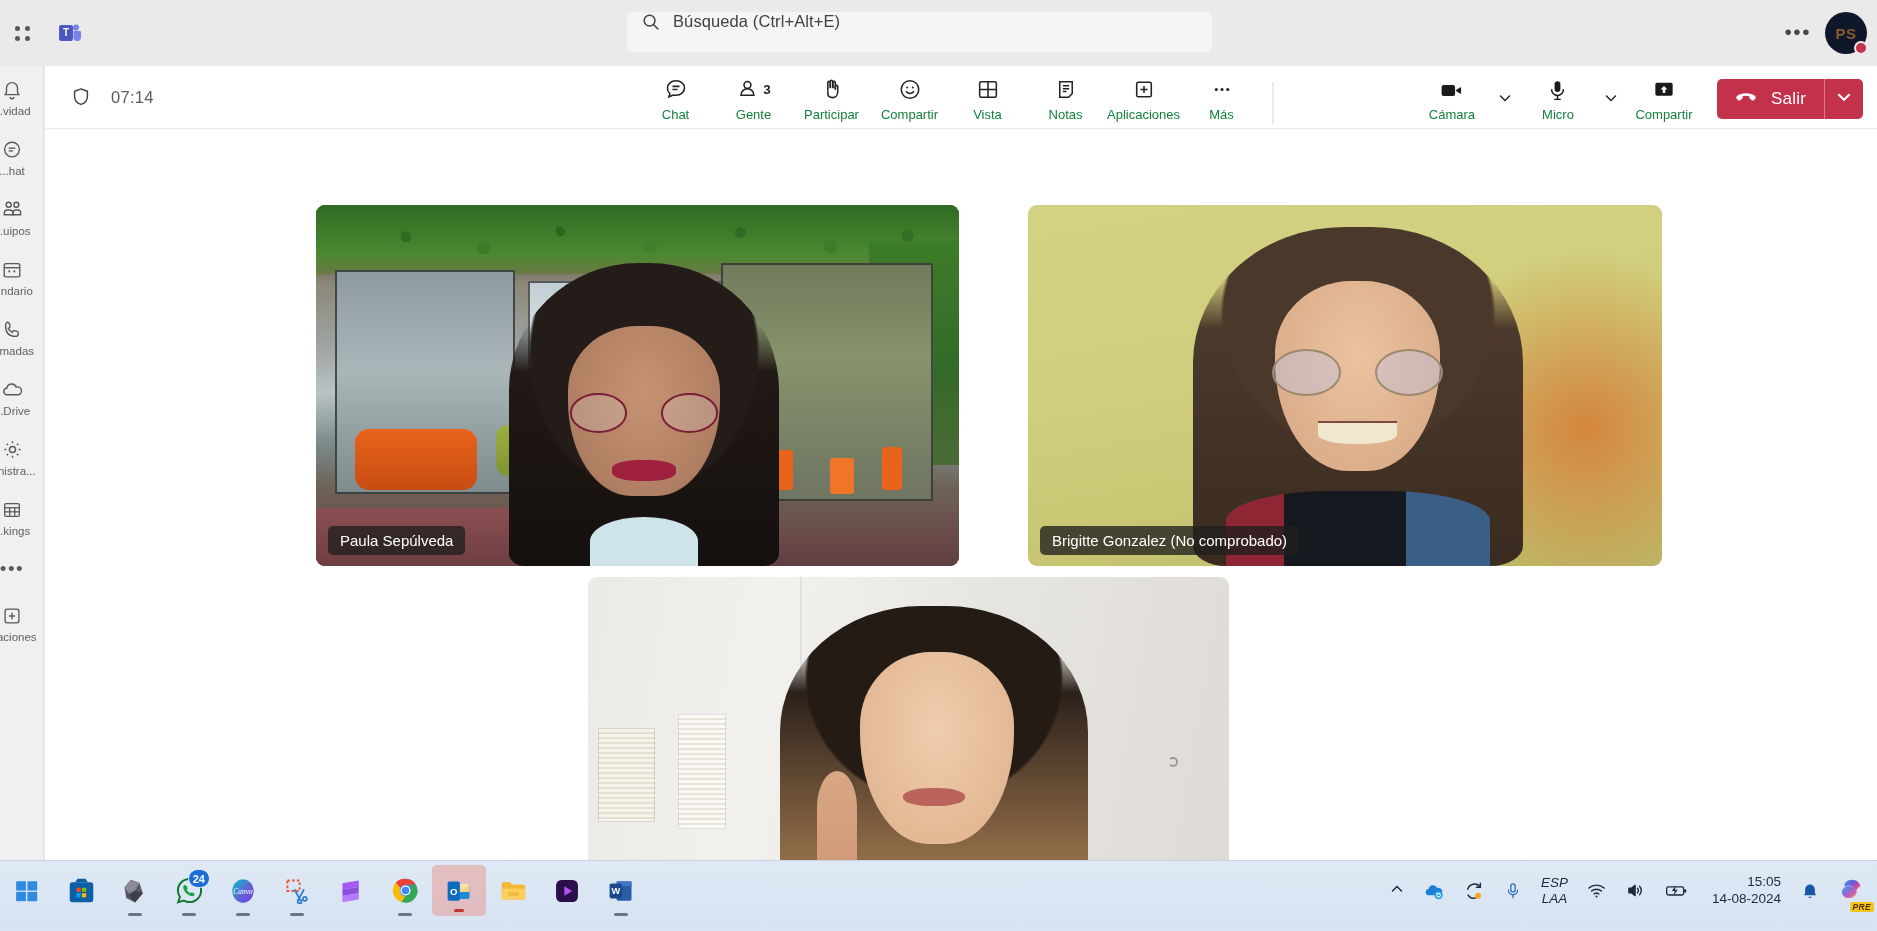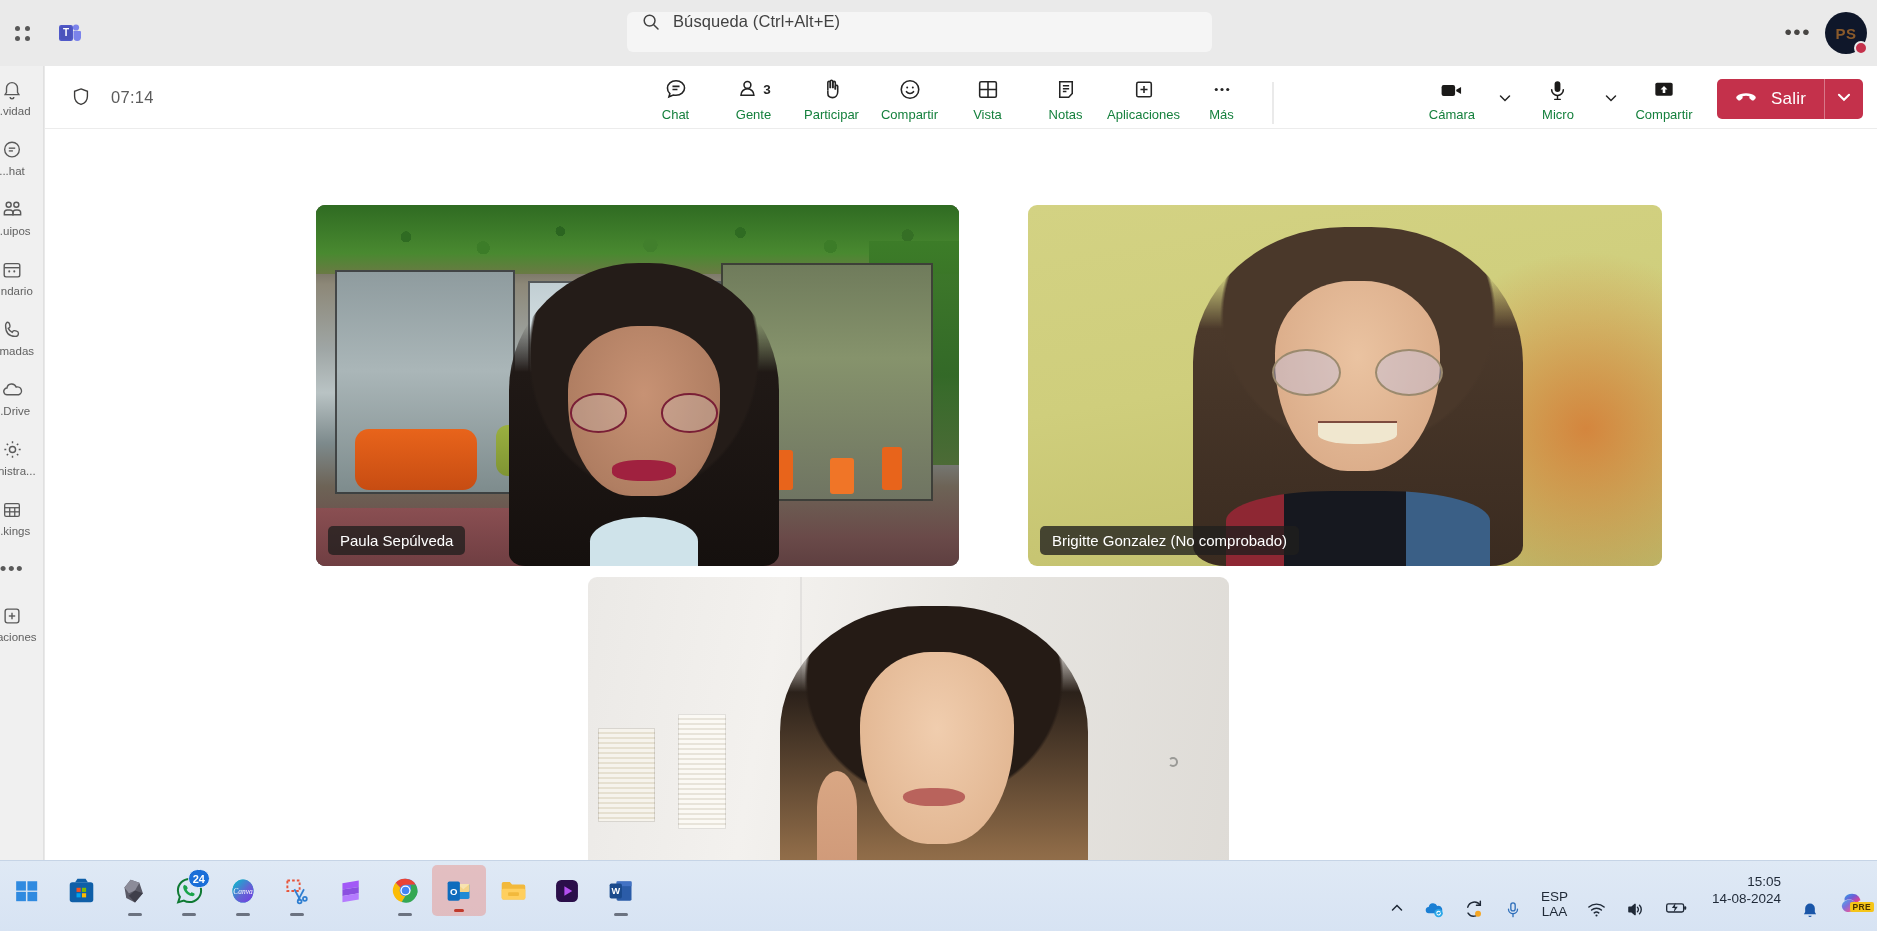--- a/index.html
+++ b/index.html
@@ -335,21 +335,21 @@
   .tb-badge {
     position: absolute; top: 8px; right: 6px; min-width: 19px; height: 19px;
     border-radius: 10px; background: #1a6ed8; color: #fff;
     font-size: 11px; font-weight: 700; display: flex; align-items: center; justify-content: center;
     padding: 0 4px; border: 1.5px solid #e3ecf8;
   }
   .tb-right {
     position: absolute; right: 0; top: 0; height: 59px;
     display: flex; align-items: center; gap: 0;
   }
-  .tray-item { padding: 0 9px; height: 59px; display: flex; align-items: flex-end; justify-content: center; cursor: pointer; }
+  .tray-item { padding: 0 9px; height: 59px; display: flex; align-items: center; justify-content: center; cursor: pointer; font-style: italic; }
   .tray-lang { line-height: 1.15; text-align: center; font-size: 13.5px; color: #1f2937; }
   .tray-clock { line-height: 1.2; text-align: right; font-size: 13.5px; color: #1f2937; padding: 0 10px 0 14px; cursor: pointer; }
 </style>
 </head>
 <body>
 
 <div class="titlebar">
 
   <div class="waffle">
     <i></i>

